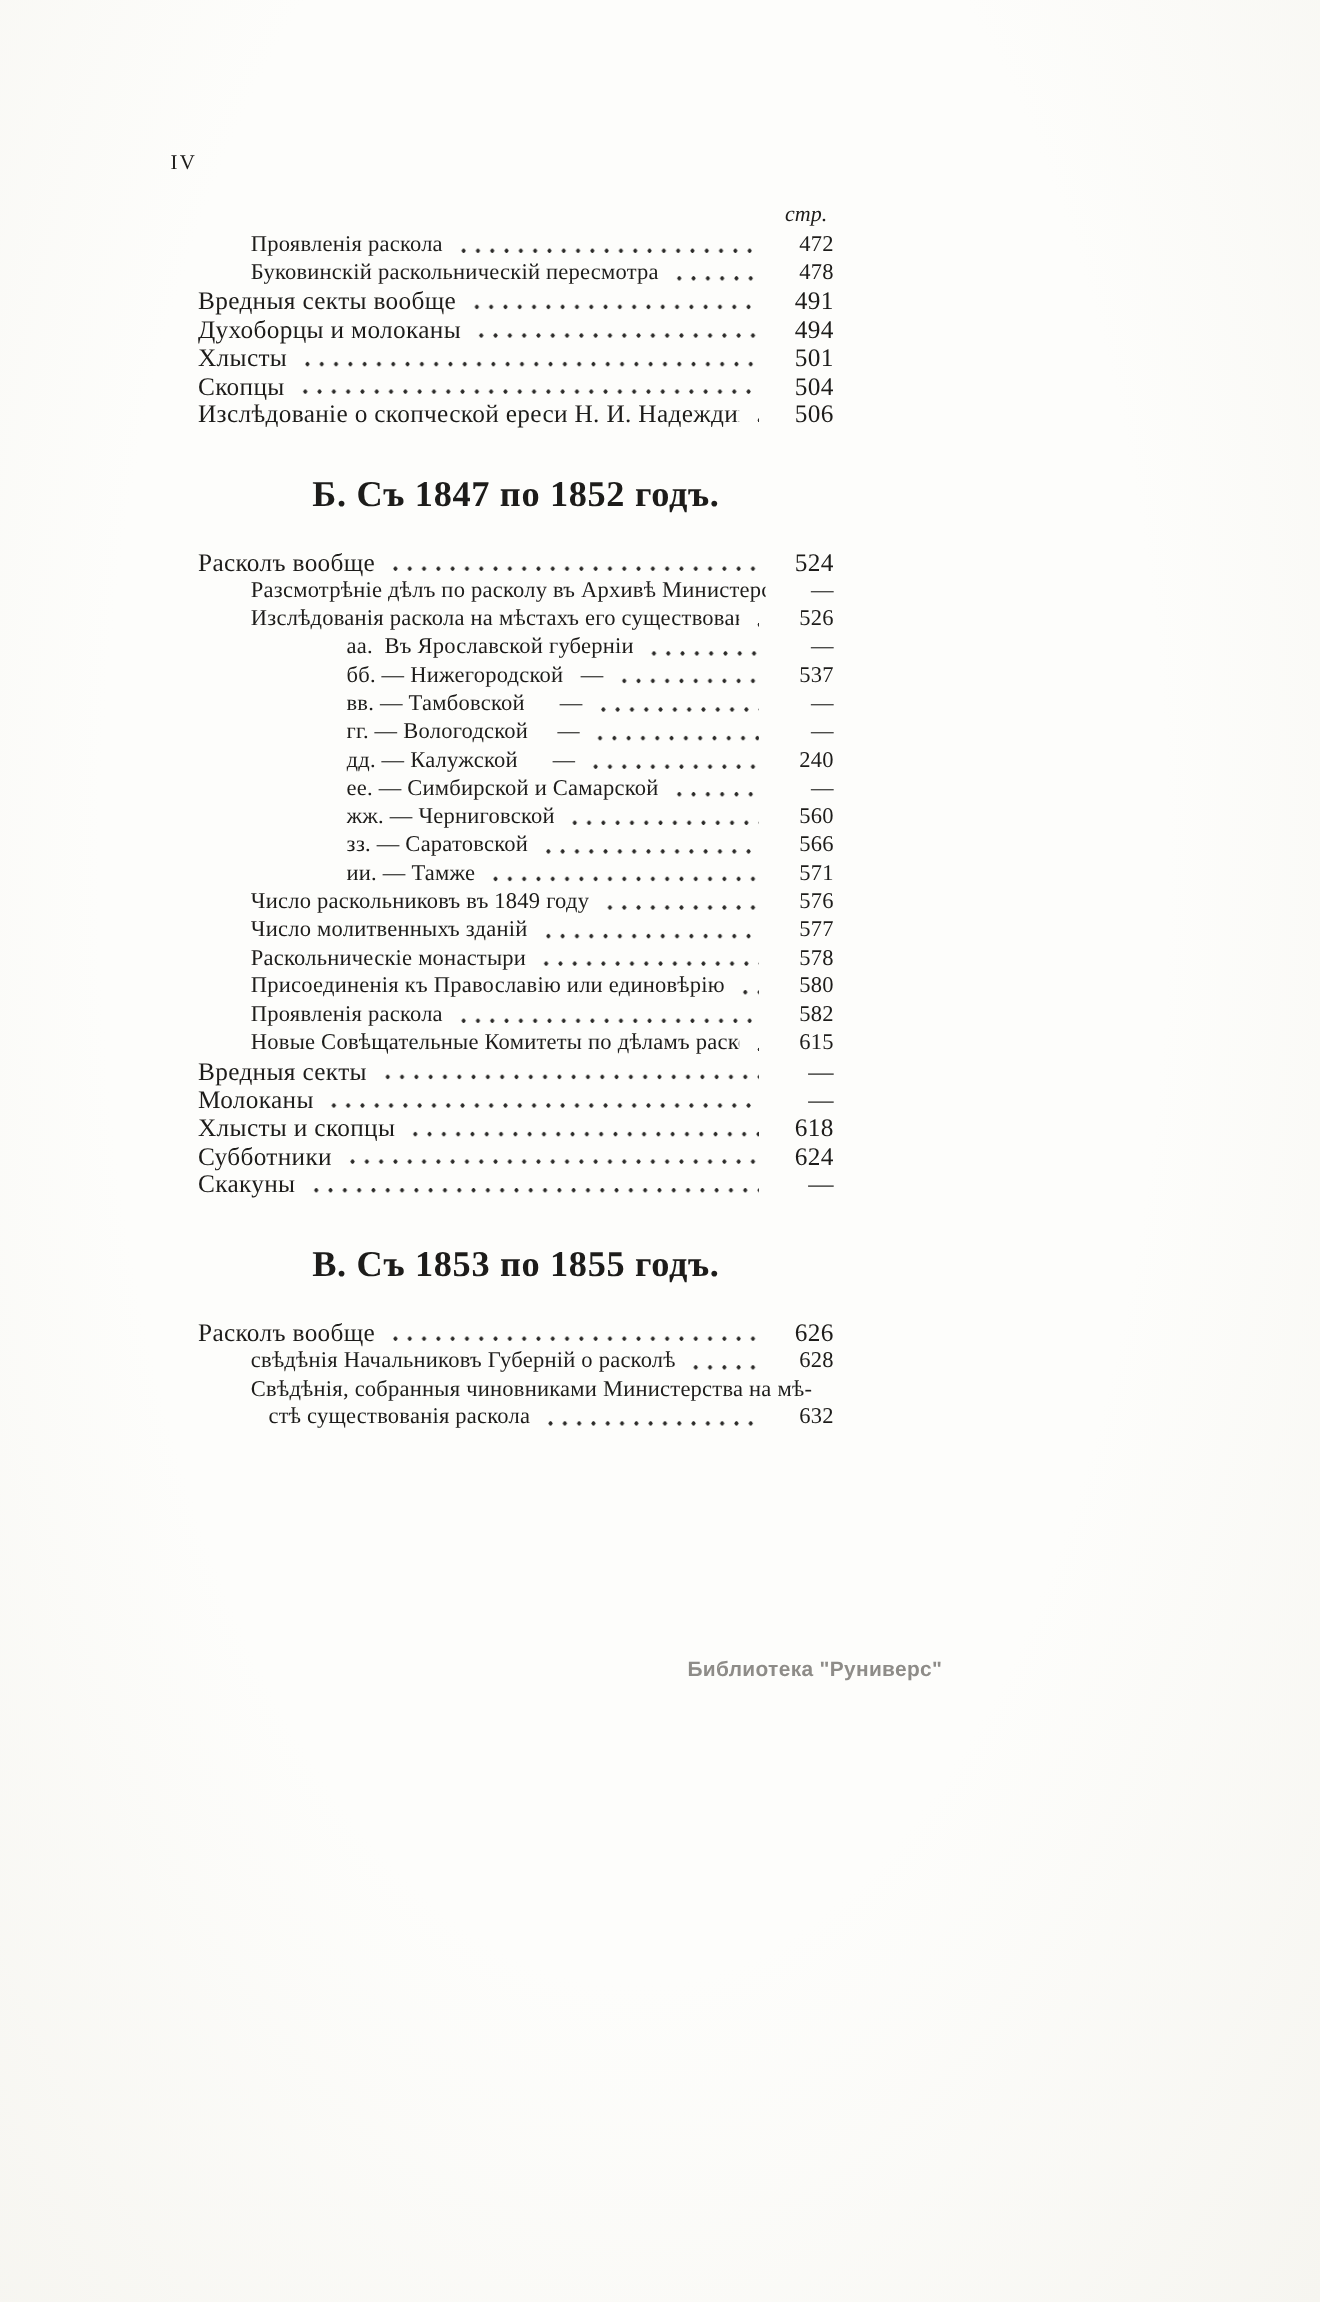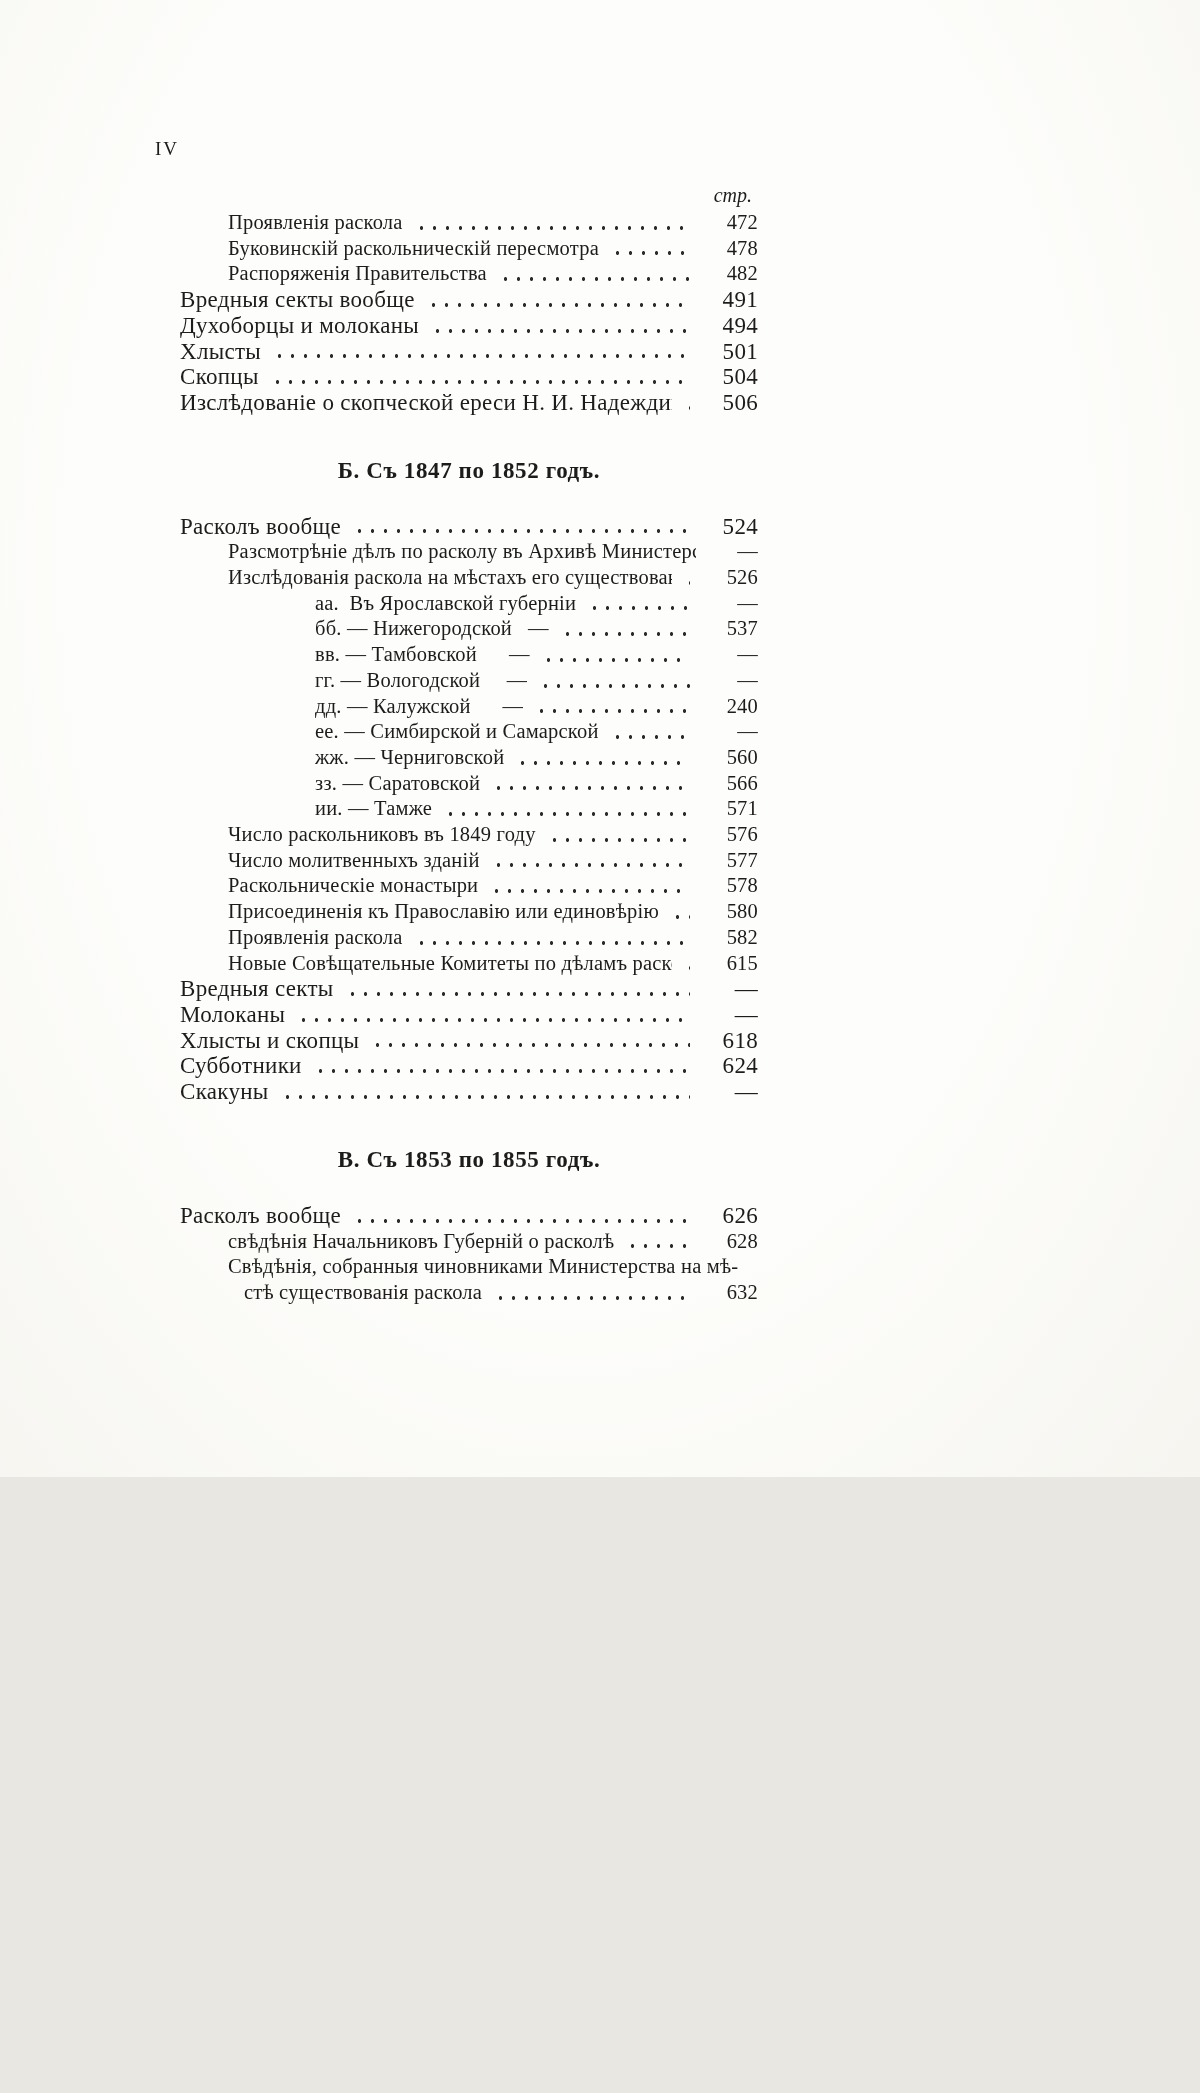--- a/index.html
+++ b/index.html
@@ -1,20 +1,20 @@
 <!DOCTYPE html>
 <html><head>
 <meta charset="utf-8">
 <style>
   html,body { margin:0; padding:0; }
   body { background:#e9e7e2; }
   .page {
     position:relative;
     width:1200px;
-    height:1477px;
+    height:2093px;
     margin:0 auto;
     background: radial-gradient(ellipse at 48% 38%, #fdfdfb 55%, #f6f5f0 100%);
     font-family:"Liberation Serif", "DejaVu Serif", serif;
     color:#1d1c1a;
     overflow:hidden;
   }
   .folio {
     position:absolute;
     top:138px; left:155px;
     font-size:19px;
@@ -31,21 +31,21 @@
     font-style:italic;
     font-size:20px;
     padding-right:6px;
     line-height:26px;
     margin-bottom:2px;
   }
   .section { margin:0; }
   .heading {
     text-align:center;
     font-weight:bold;
-    font-size:23px;
+    font-size:33px;
     letter-spacing:0.6px;
     margin:42px 0 30px 0;
   }
   .row {
     display:flex;
     align-items:center;
     line-height:25.7px;
     font-size:20.5px;
     letter-spacing:0.2px;
   }
@@ -91,25 +91,20 @@
           <div class="row ind1">
             <span class="title">Проявленія раскола</span>
             <span class="leader"></span>
             <span class="pagenum">472</span>
           </div>
           <div class="row ind1">
             <span class="title">Буковинскій раскольническій пересмотра</span>
             <span class="leader"></span>
             <span class="pagenum">478</span>
           </div>
-          <div class="row ind1">
-            <span class="title">Распоряженія Правительства</span>
-            <span class="leader"></span>
-            <span class="pagenum">482</span>
-          </div>
           <div class="row ind0 lvl0">
             <span class="title">Вредныя секты вообще</span>
             <span class="leader"></span>
             <span class="pagenum">491</span>
           </div>
           <div class="row ind0 lvl0">
             <span class="title">Духоборцы и молоканы</span>
             <span class="leader"></span>
             <span class="pagenum">494</span>
           </div>

